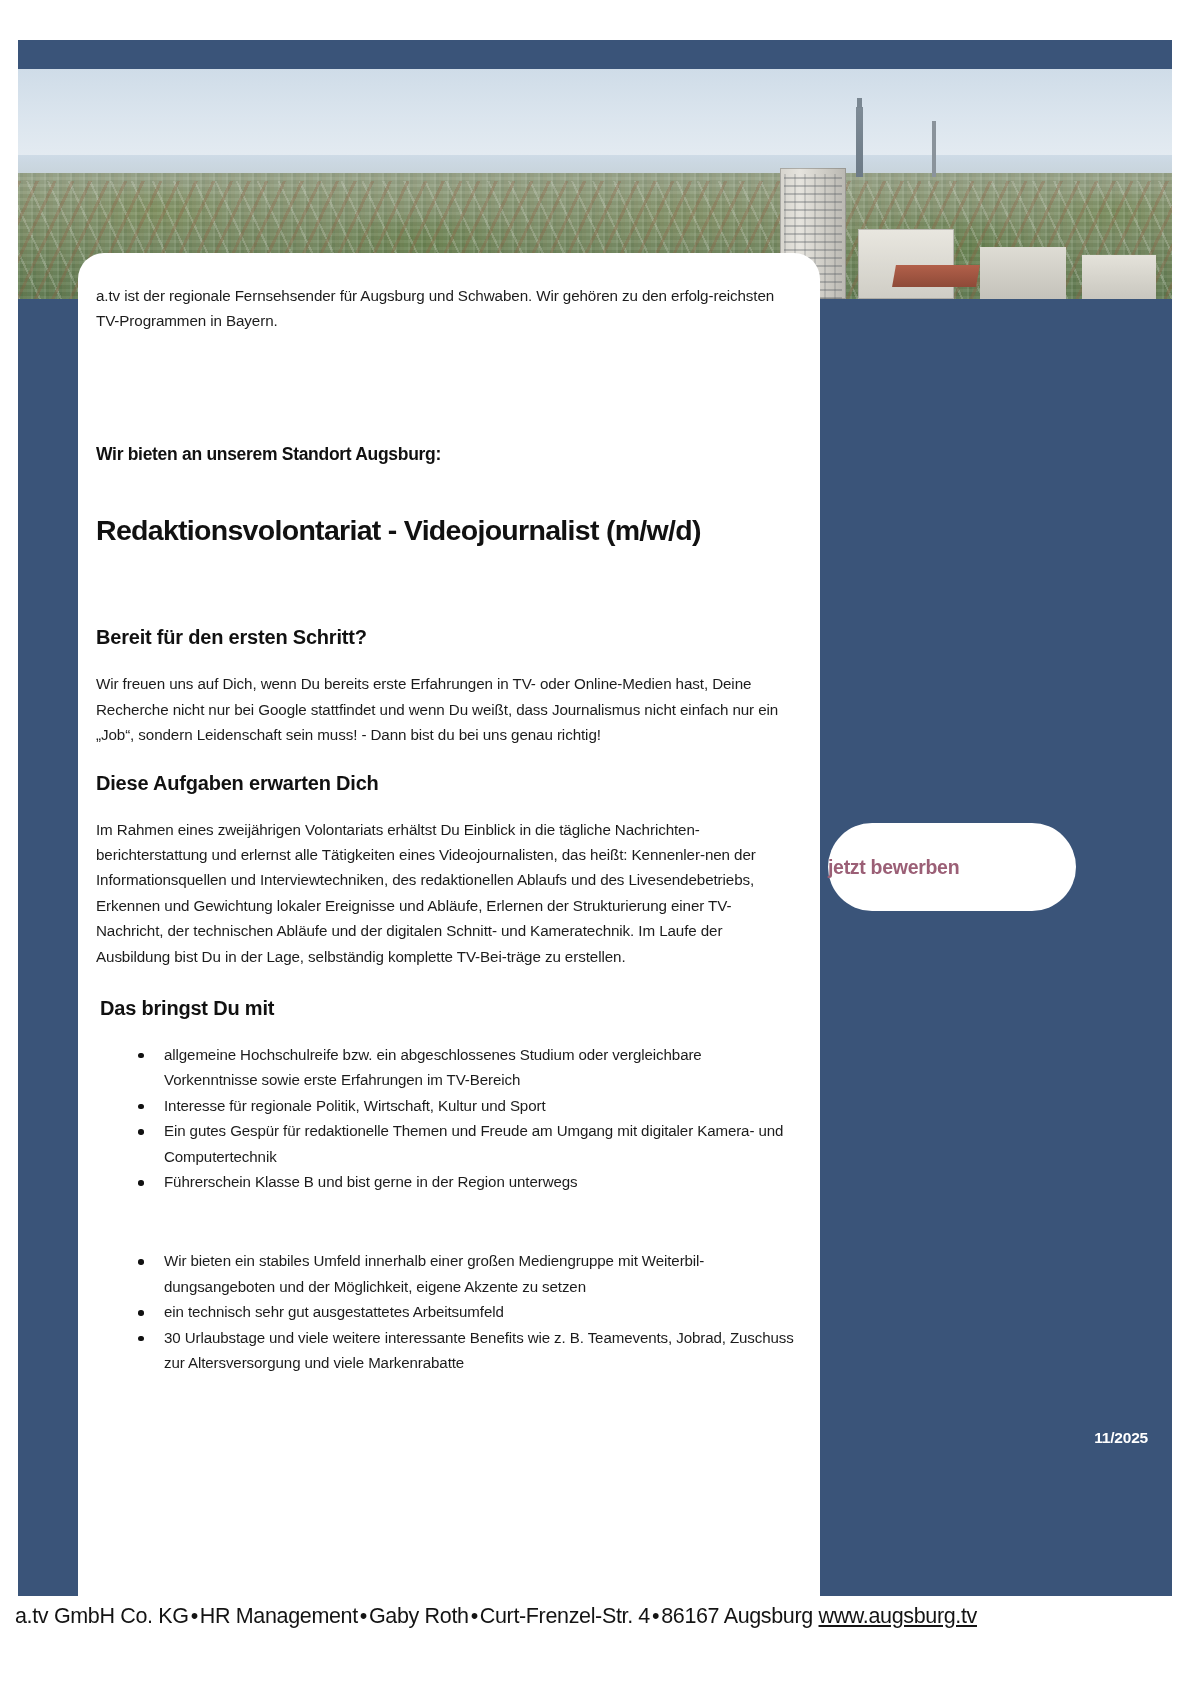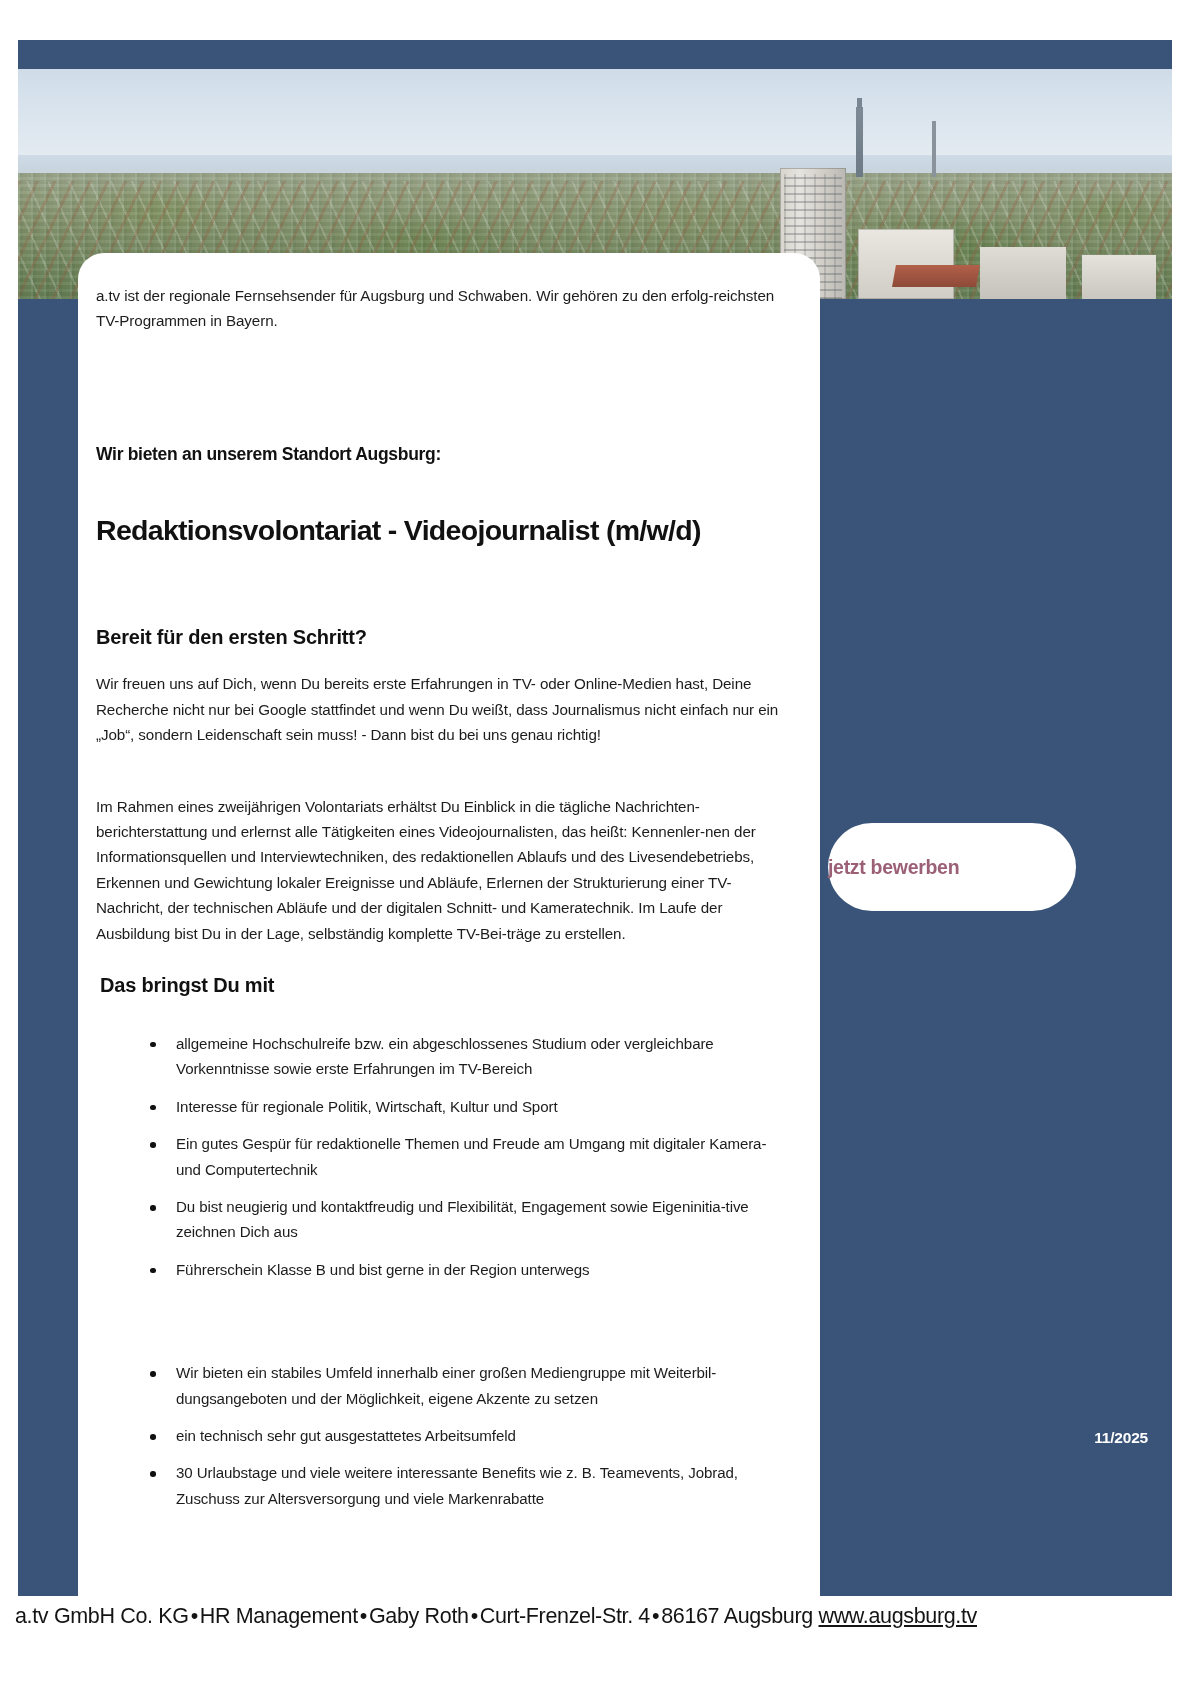--- a/index.html
+++ b/index.html
@@ -210,21 +210,21 @@
     margin: 0;
     padding: 0;
   }
   ul.bullets > li {
     position: relative;
     padding-left: 68px;
     font-size: 15.1px;
     line-height: 25.4px;
     color: #1c1c1c;
     letter-spacing: -0.1px;
-    margin: 12px;
+    margin: 0;
   }
   ul.bullets > li::before {
     content: "";
     position: absolute;
     left: 42px;
     top: 11px;
     width: 5.5px;
     height: 5.5px;
     border-radius: 50%;
     background: #111111;
@@ -330,32 +330,32 @@
       <h1 class="h-title">Redaktionsvolontariat - Videojournalist (m/w/d)</h1>
 
       <div class="sp-c"></div>
 
       <div class="h-sub">Bereit für den ersten Schritt?</div>
       <div class="sp-d"></div>
       <p class="para" style="margin:0">Wir freuen uns auf Dich, wenn Du bereits erste Erfahrungen in TV- oder Online-Medien hast, Deine Recherche nicht nur bei Google stattfindet und wenn Du weißt, dass Journalismus nicht einfach nur ein „Job“, sondern Leidenschaft sein muss! - Dann bist du bei uns genau richtig!</p>
 
       <div class="sp-e"></div>
 
+      <div class="h-sub">Diese Aufgaben erwarten Dich</div>
       <div class="sp-d"></div>
       <p class="para" style="margin:0">Im Rahmen eines zweijährigen Volontariats erhältst Du Einblick in die tägliche Nachrichten-berichterstattung und erlernst alle Tätigkeiten eines Videojournalisten, das heißt: Kennenler-nen der Informationsquellen und Interviewtechniken, des redaktionellen Ablaufs und des Livesendebetriebs, Erkennen und Gewichtung lokaler Ereignisse und Abläufe, Erlernen der Strukturierung einer TV-Nachricht, der technischen Abläufe und der digitalen Schnitt- und Kameratechnik. Im Laufe der Ausbildung bist Du in der Lage, selbständig komplette TV-Bei-träge zu erstellen.</p>
 
       <div class="sp-f"></div>
 
       <div class="h-sub" style="padding-left:4px">Das bringst Du mit</div>
       <div class="sp-g"></div>
       <ul class="bullets">
         <li>allgemeine Hochschulreife bzw. ein abgeschlossenes Studium oder vergleichbare Vorkenntnisse sowie erste Erfahrungen im TV-Bereich</li>
         <li>Interesse für regionale Politik, Wirtschaft, Kultur und Sport</li>
         <li>Ein gutes Gespür für redaktionelle Themen und Freude am Umgang mit digitaler Kamera- und Computertechnik</li>
-        <li>Du bist neugierig und kontaktfreudig und Flexibilität, Engagement sowie Eigeninitia-tive zeichnen Dich aus</li>
         <li>Führerschein Klasse B und bist gerne in der Region unterwegs</li>
       </ul>
 
       <div class="sp-h"></div>
 
       <div class="sp-i"></div>
       <ul class="bullets">
         <li>Wir bieten ein stabiles Umfeld innerhalb einer großen Mediengruppe mit Weiterbil-dungsangeboten und der Möglichkeit, eigene Akzente zu setzen</li>
         <li>ein technisch sehr gut ausgestattetes Arbeitsumfeld</li>
         <li>30 Urlaubstage und viele weitere interessante Benefits wie z. B. Teamevents, Jobrad, Zuschuss zur Altersversorgung und viele Markenrabatte</li>

